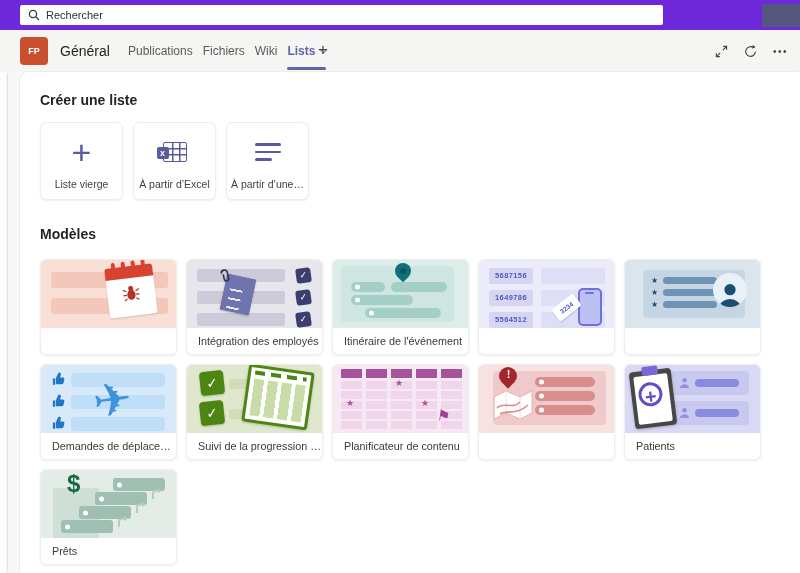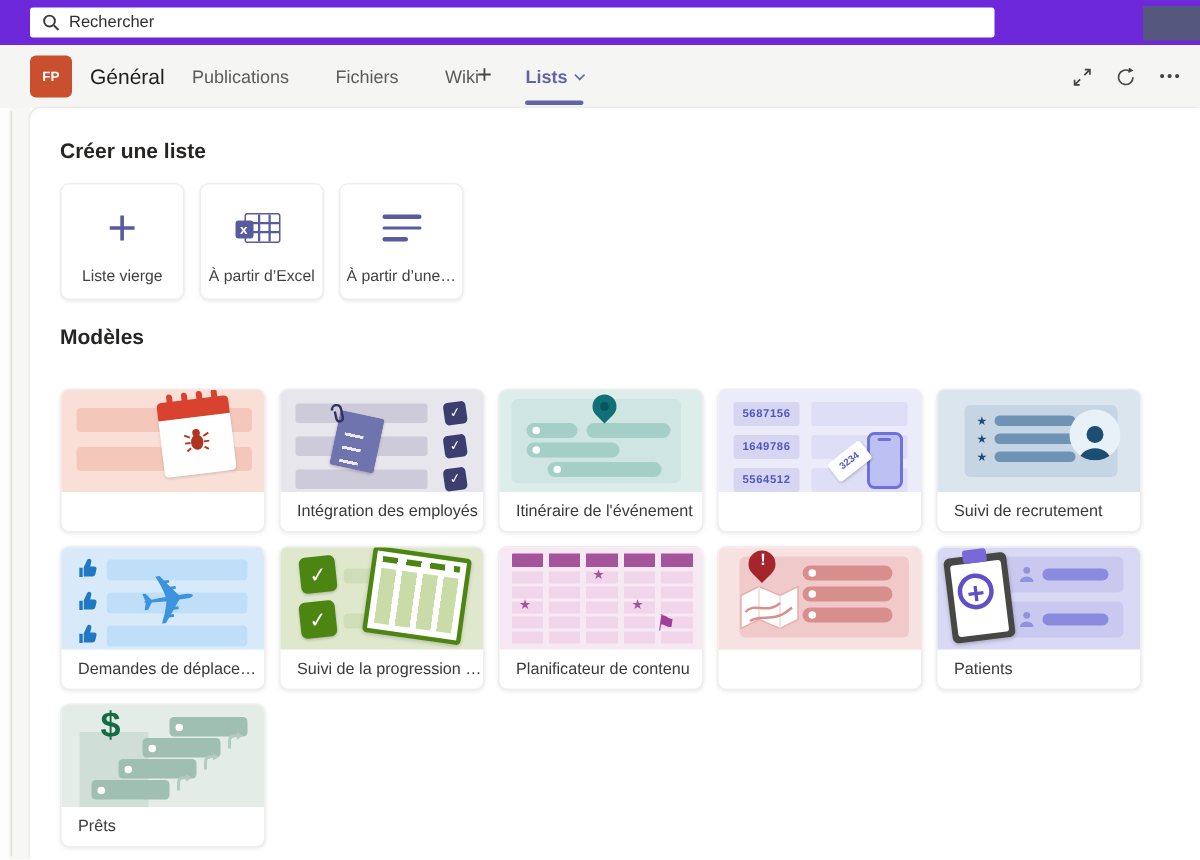--- a/index.html
+++ b/index.html
@@ -16,21 +16,21 @@
   .mag { position:absolute; left:8px; top:4px; }
   .tb-right { position:absolute; right:0; top:4px; width:38px; height:23px; background:#55577F; }
 
   
   .chheader { position:absolute; left:0; top:30px; width:800px; height:42px; background:#F5F5F4;
     display:flex; align-items:center; }
   .avatar { position:absolute; left:20px; top:7px; width:28px; height:28px; border-radius:4px;
     background:#C94F2F; color:#fff; font-size:9px; font-weight:bold;
     display:flex; align-items:center; justify-content:center; }
   .chtitle { position:absolute; left:60px; top:13px; font-size:14px; font-weight:normal; color:#201F1E; }
-  .tabs { position:absolute; left:128px; top:0; height:42px; display:flex; align-items:center; gap:31px; }
+  .tabs { position:absolute; left:128px; top:0; height:42px; display:flex; align-items:center; gap:10px; }
   .tab { position:relative; height:42px; display:flex; align-items:center; font-size:12px;
     color:#5C5B5A; cursor:pointer; }
   .tab.active { color:#6264A7; font-weight:bold; }
   .tab.active .under { position:absolute; left:0; right:0; bottom:2px; height:3px;
     border-radius:2px; background:#6264A7; }
   .chev { width:5px; height:5px; border-right:1.4px solid #6264A7; border-bottom:1.4px solid #6264A7;
     transform:rotate(45deg) translate(-1px,-1px); margin-left:6px; display:inline-block; }
   .addtab { position:absolute; left:318px; top:10px; font-size:17px; color:#484644; font-weight:300; cursor:pointer; }
   .hicons { position:absolute; right:12px; top:0; height:42px; display:flex; align-items:center; gap:16px; }
   .hicon { color:#454442; cursor:pointer; display:flex; align-items:center; }
@@ -231,21 +231,21 @@
     <div class="ico">
         <span class="lls">
       <div style="width:26px;"></div>
           <div style="width:26px;"></div>
           <div style="width:17px;"></div>
         </span>
       </div>
     <div class="clabel">À partir d’une li…</div>
   </div>
 
-  <div class="h1" style="top:144px;text-align:center;">Modèles</div>
+  <div class="h1" style="top:154px;text-align:center;">Modèles</div>
 
   <div class="tgrid">
 
     <div class="tcard" style="left:0;top:0;">
       <div class="illus t1" style="background: rgb(249, 223, 214);">
         <div class="bar" style="top:12px;"></div>
           <div class="bar" style="top:38px;"></div>
         <div class="cal">
           <div class="hd"></div>
           <div class="rg" style="left:7px;"></div>
@@ -328,21 +328,20 @@
         <div class="bar" style="top:29px;"></div>
         <div class="star" style="top:41px;">★</div>
         <div class="bar" style="top:41px;"></div>
         <div class="avc">
           <svg width="26" height="26" viewBox="0 0 24 24" style="color:#1C4E74;">
             <circle cx="12" cy="8" r="5.2" fill="currentColor"></circle>
             <path d="M1.5 26 a10.5 9.5 0 0 1 21 0 Z" fill="currentColor"></path>
           </svg>
         </div>
       </div>
-      <div class="tlabel">Suivi de recrutement</div>
     </div>
 
     <div class="tcard" style="left:0;top:105px;">
       <div class="illus t6" style="background: rgb(216, 234, 250);">
         <div class="bar" style="top:8px;"></div>
           <div class="bar" style="top:30px;"></div>
           <div class="bar" style="top:52px;"></div>
         <svg class="thumb" style="top:7px;" width="14" height="14" viewBox="0 0 16 16">
           <path d="M1 7.5 h2.6 v7 H1 z M4.4 14 h6.8 a2 2 0 0 0 2-1.6 l.9-3.8 A1.8 1.8 0 0 0 12.3 6.4 H9.3 L10.1 3 A1.7 1.7 0 0 0 6.9 1.8 L4.4 7 Z" fill="#2077C4"></path>
         </svg>

